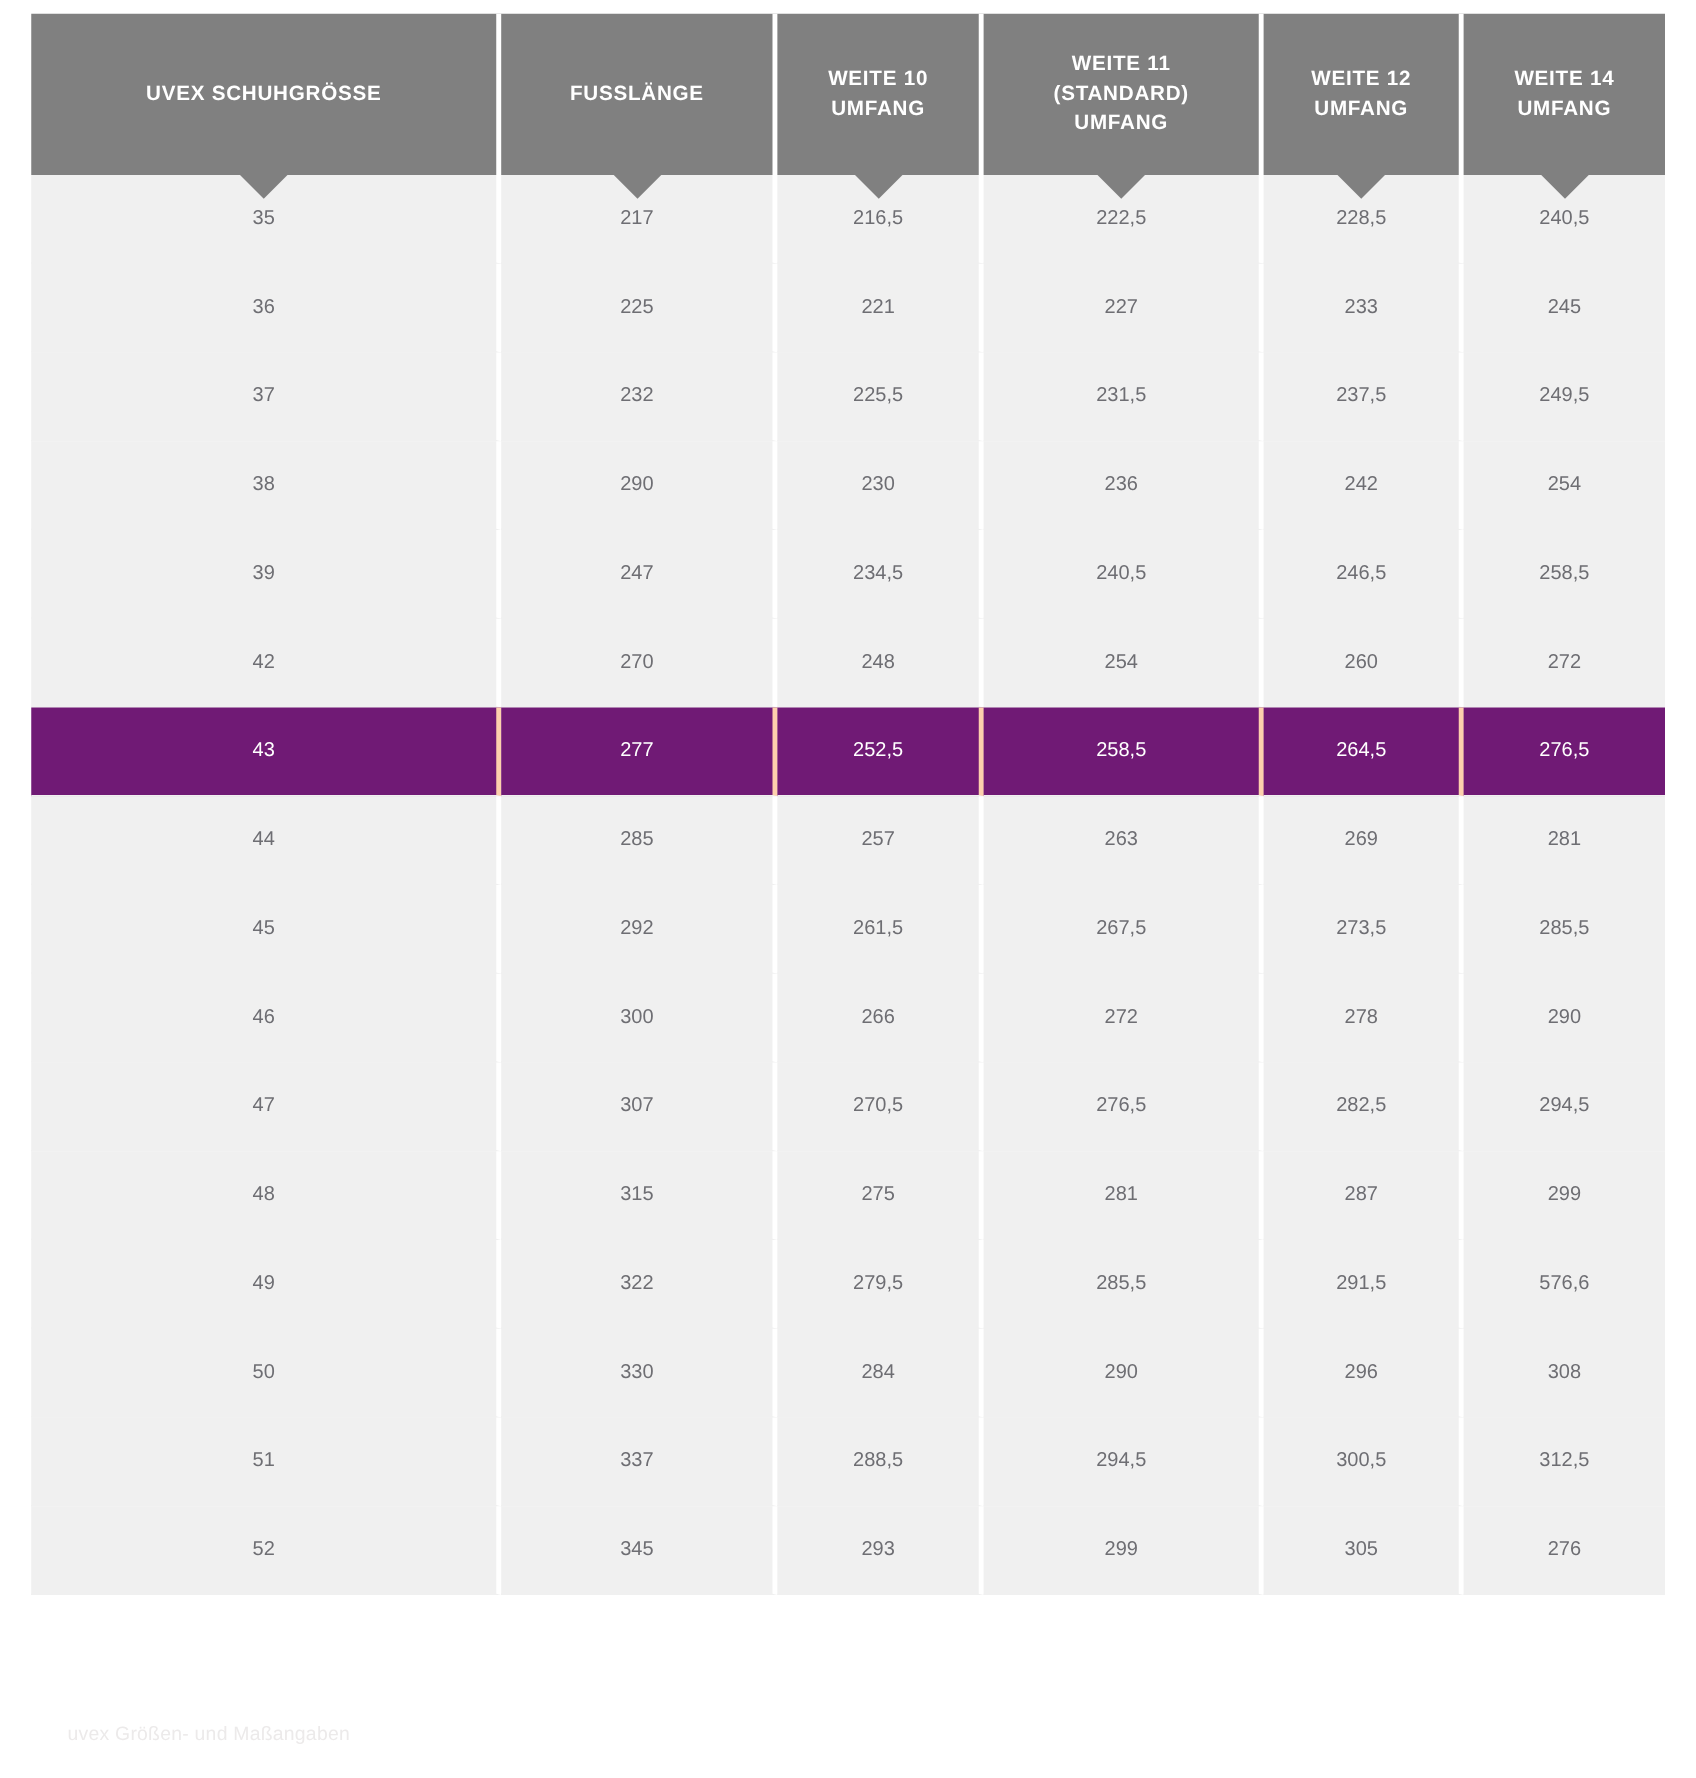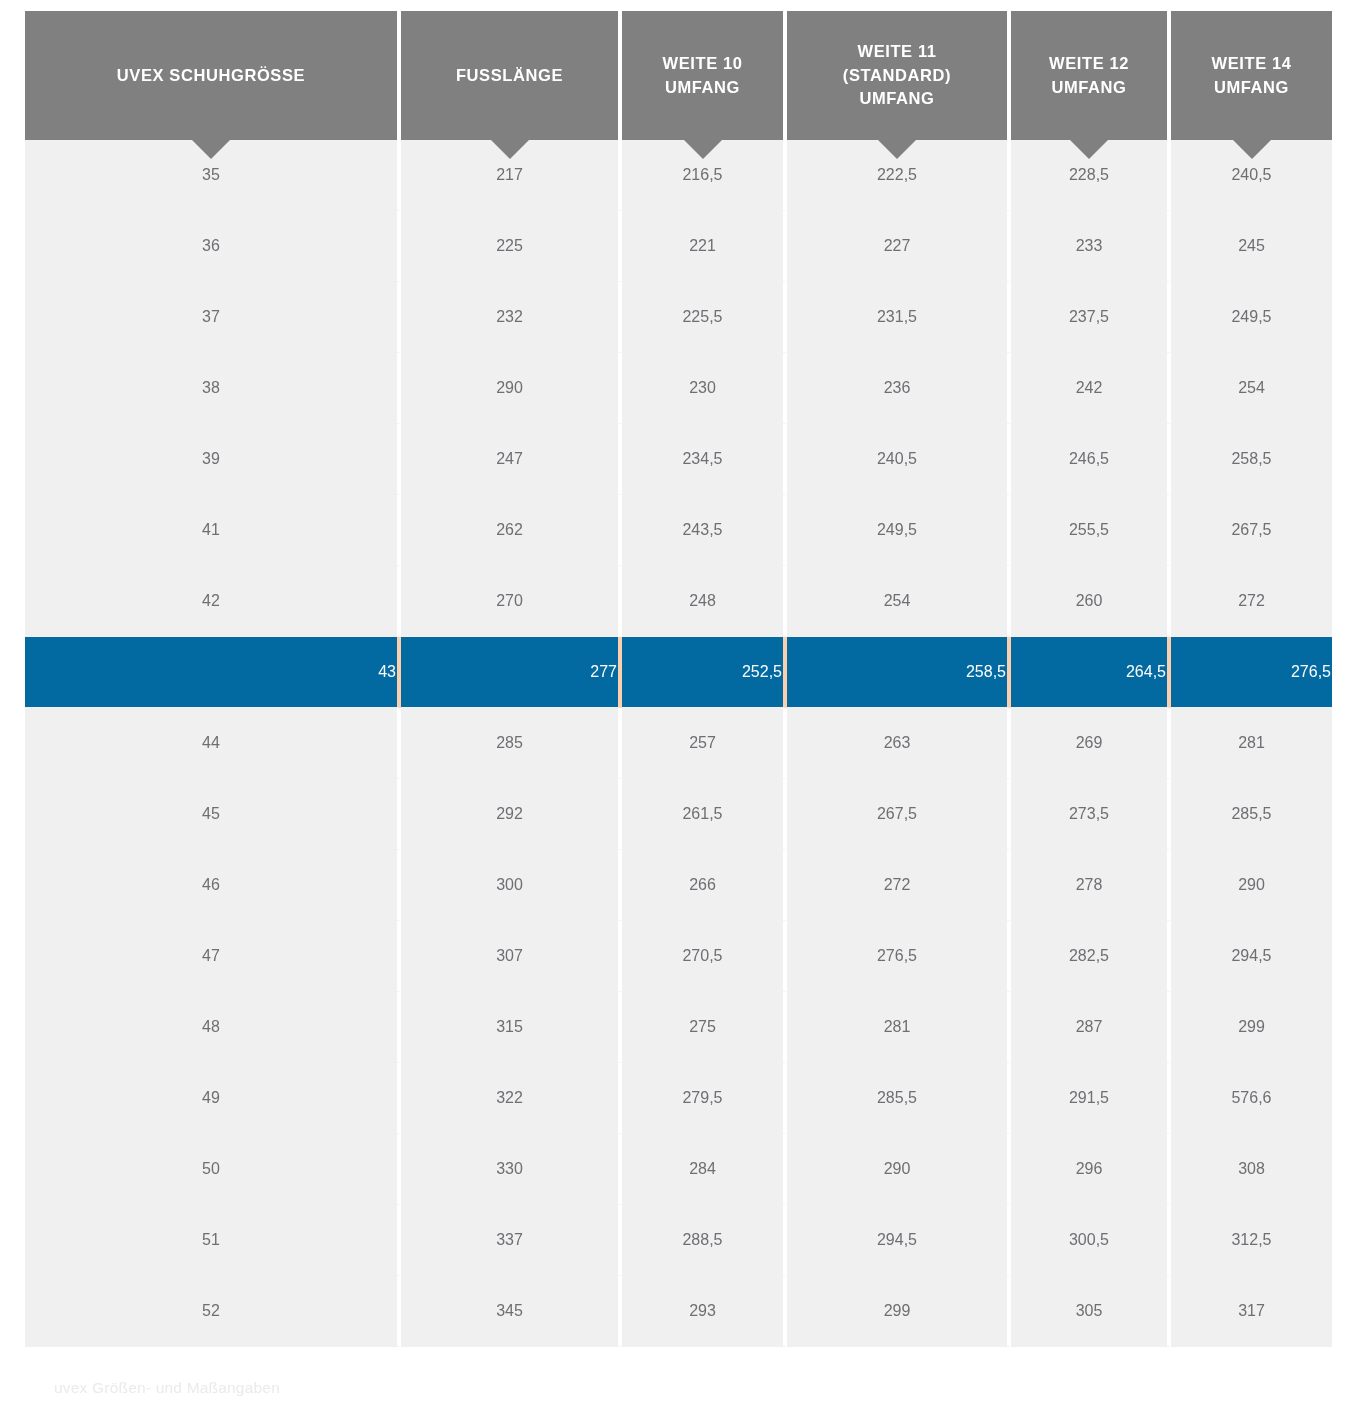--- a/index.html
+++ b/index.html
@@ -82,24 +82,23 @@
     font-weight: normal;
     text-align: center;
     vertical-align: middle;
     height: 68px;
     border-right: 4px solid #ffffff;
     border-bottom: 1px solid #f0f0f0;
   }
   tbody td:last-child { border-right: none; }
 
   tbody tr.highlight > td {
-    background: #0369a1;
+    background: #701a75;
     color: #ffffff;
     border-right-color: #fdd0ad;
-    text-align: right;
   }
   tbody tr.highlight > td:last-child { border-right: none; }
 
   
   tbody tr.highlight > td { box-shadow: inset 0 0 0 0 #fff; }
 
   
   .caption {
     position: absolute;
     left: 25px;
@@ -193,28 +192,20 @@
         </tr>
         <tr>
           <td>39</td>
           <td>247</td>
           <td>234,5</td>
           <td>240,5</td>
           <td>246,5</td>
           <td>258,5</td>
         </tr>
         <tr>
-          <td>41</td>
-          <td>262</td>
-          <td>243,5</td>
-          <td>249,5</td>
-          <td>255,5</td>
-          <td>267,5</td>
-        </tr>
-        <tr>
           <td>42</td>
           <td>270</td>
           <td>248</td>
           <td>254</td>
           <td>260</td>
           <td>272</td>
         </tr>
         <tr class="highlight">
           <td>43</td>
           <td>277</td>
@@ -286,20 +277,20 @@
           <td>294,5</td>
           <td>300,5</td>
           <td>312,5</td>
         </tr>
         <tr>
           <td>52</td>
           <td>345</td>
           <td>293</td>
           <td>299</td>
           <td>305</td>
-          <td>317</td>
+          <td>276</td>
         </tr>
       </tbody>
   </table>
 
   <div class="caption">uvex Größen- und Maßangaben</div>
 
 </div>
 
 </body></html>

